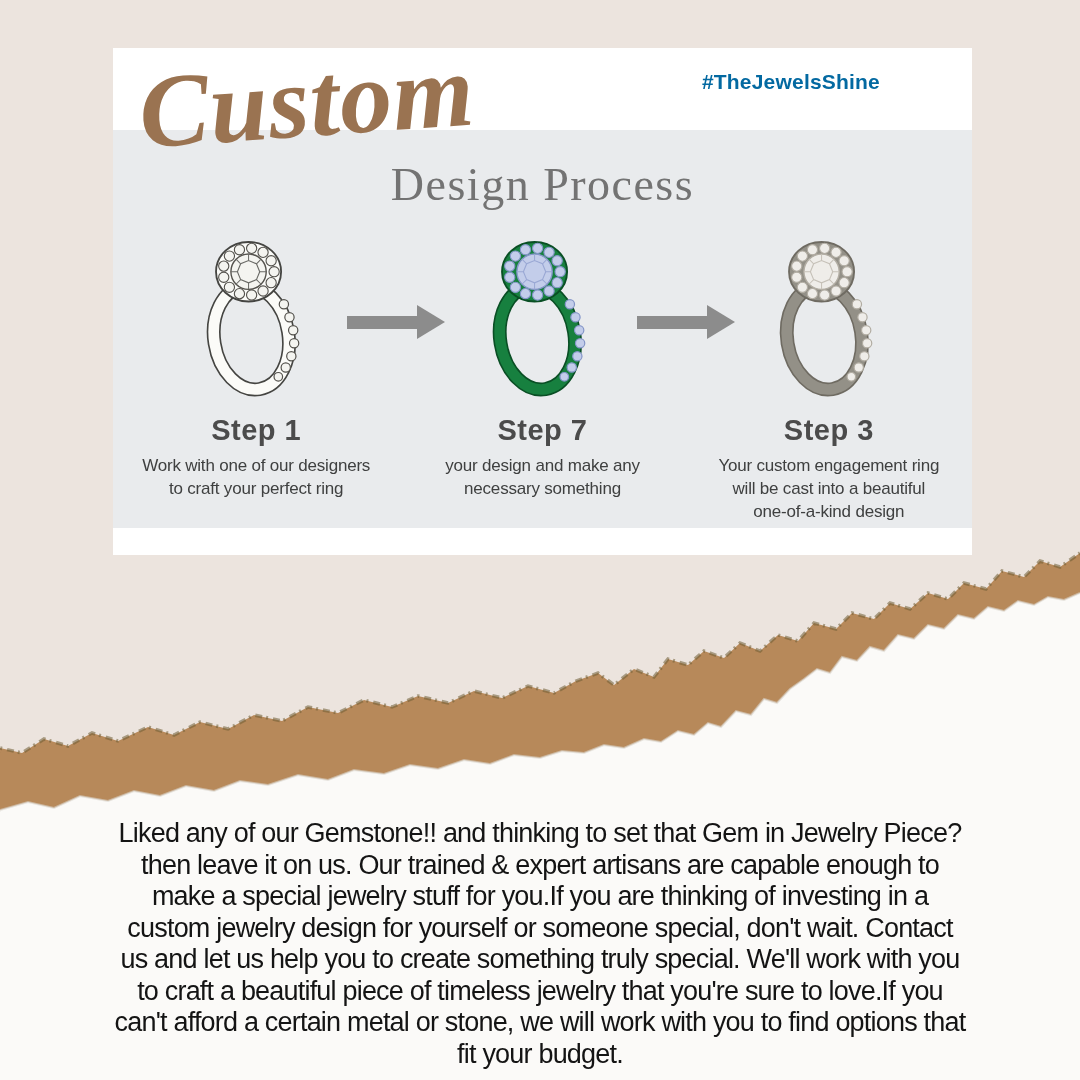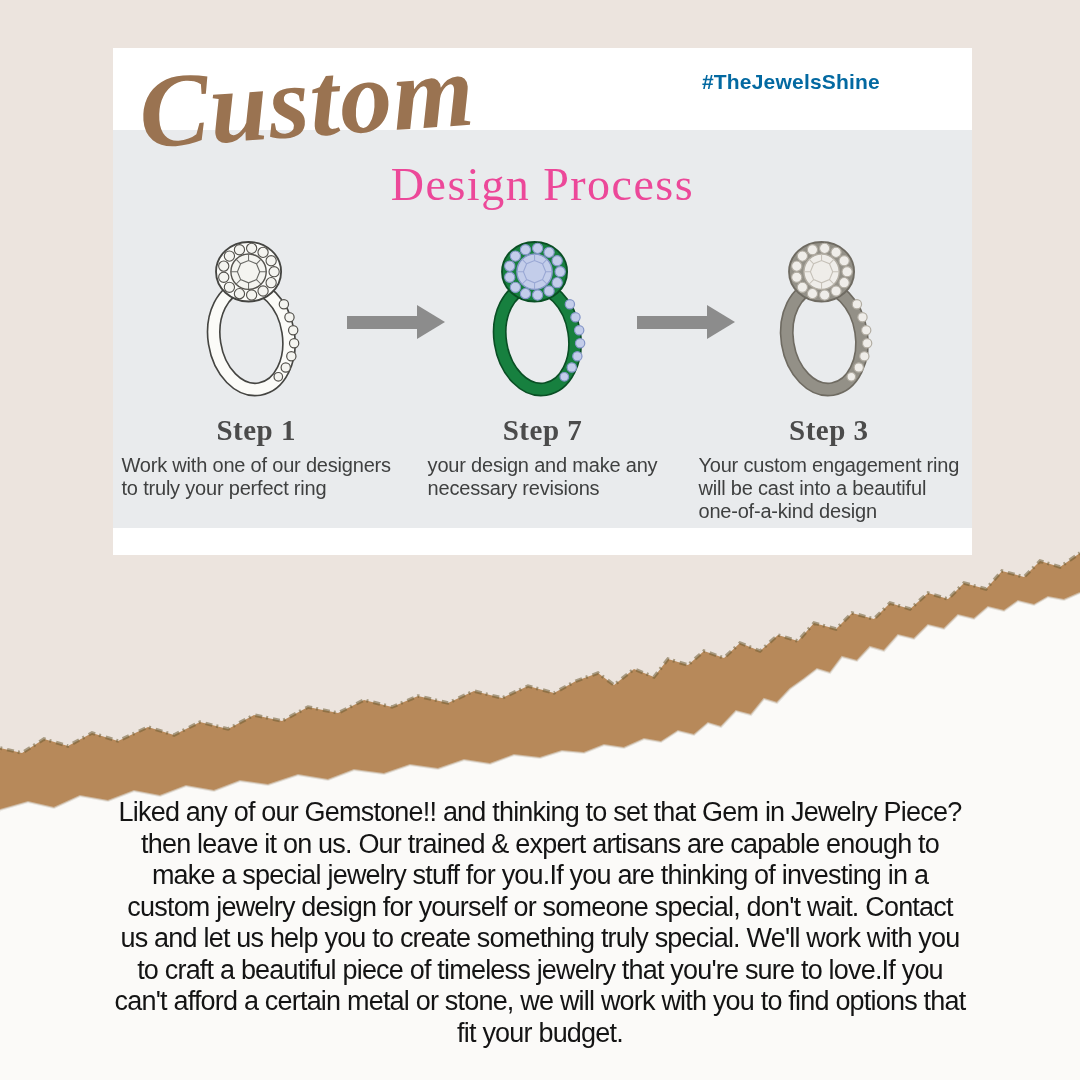--- a/index.html
+++ b/index.html
@@ -25,34 +25,34 @@
   }
   .script{
     position:absolute;left:26px;top:-12px;margin:0;z-index:3;
     font-family:"Liberation Serif", serif;font-style:italic;font-weight:700;
     font-size:104px;color:#9a7351;transform:rotate(-4deg);letter-spacing:1px;
     line-height:1.25;
   }
   .subtitle{
     position:absolute;left:0;top:112px;width:100%;margin:0;z-index:2;
     text-align:center;font-family:"Liberation Serif", serif;font-weight:400;
-    font-size:46px;color:#ec4899;letter-spacing:1.5px;line-height:1.1;
+    font-size:46px;color:#737373;letter-spacing:1.5px;line-height:1.1;
   }
 
   .steps-row{
     position:absolute;left:0;top:180px;width:100%;
     display:flex;z-index:2;
   }
   .step{flex:1 1 0;display:flex;flex-direction:column;align-items:center;}
   .ring{width:124px;height:172px;display:block;}
   .step-label{
-    margin-top:14px;font-size:29px;font-weight:700;color:#4b4b4b;letter-spacing:.5px;font-family:Liberation Serif, serif;
+    margin-top:14px;font-size:29px;font-weight:700;color:#4b4b4b;letter-spacing:.5px;
   }
   .step-desc{
-    margin-top:7px;text-align:left;font-size:20px;line-height:23px;
+    margin-top:7px;text-align:center;font-size:17px;line-height:23px;
     color:#3f4040;letter-spacing:-.2px;
   }
   .step-desc div{white-space:nowrap;}
 
   
   .ring-sketch{--b1:#fbfbf8;--b2:#454542;--s1:#f4f4f0;--s2:#54524d;--f:#6a6a66;}
   .ring-green {--b1:#17803f;--b2:#0a4f25;--s1:#c3cdea;--s2:#8596c8;--f:#9aa8d4;}
   .ring-metal {--b1:#939087;--b2:#6f6b62;--s1:#efede9;--s2:#b2ada3;--f:#c6c1b8;}
 
   
@@ -63,21 +63,21 @@
     border-bottom:17px solid transparent;border-left:28px solid #8c8c8c;
   }
   .arrow1{left:234px;top:257px;}
   .arrow2{left:524px;top:257px;}
 
   
   .torn{position:absolute;left:0;top:540px;width:1080px;height:540px;z-index:1;}
 
   
   .footer-text{
-    position:absolute;top:797px;left:50%;transform:translateX(-50%);
+    position:absolute;top:818px;left:50%;transform:translateX(-50%);
     width:852px;z-index:4;text-align:center;
     font-size:27px;line-height:31.5px;letter-spacing:-.8px;color:#141414;
   }
 </style>
 </head>
 <body>
 
 <svg width="0" height="0" style="position:absolute" aria-hidden="true">
   <defs>
     <symbol id="halo-ring" viewBox="0 0 130 185">
@@ -132,32 +132,32 @@
 
     <div class="steps-row">
 
       <div class="step">
         <svg class="ring ring-sketch" viewBox="0 0 130 185">
             <use href="#halo-ring"></use>
           </svg>
         <div class="step-label">Step 1</div>
         <div class="step-desc">
           <div>Work with one of our designers</div>
-          <div>to truly your perfect ring</div>
+          <div>to craft your perfect ring</div>
         </div>
       </div>
 
       <div class="step">
         <svg class="ring ring-green" viewBox="0 0 130 185">
             <use href="#halo-ring"></use>
           </svg>
         <div class="step-label">Step 7</div>
         <div class="step-desc">
           <div>your design and make any</div>
-          <div>necessary revisions</div>
+          <div>necessary something</div>
         </div>
       </div>
 
       <div class="step">
         <svg class="ring ring-metal" viewBox="0 0 130 185">
             <use href="#halo-ring"></use>
           </svg>
         <div class="step-label">Step 3</div>
         <div class="step-desc">
           <div>Your custom engagement ring</div>

